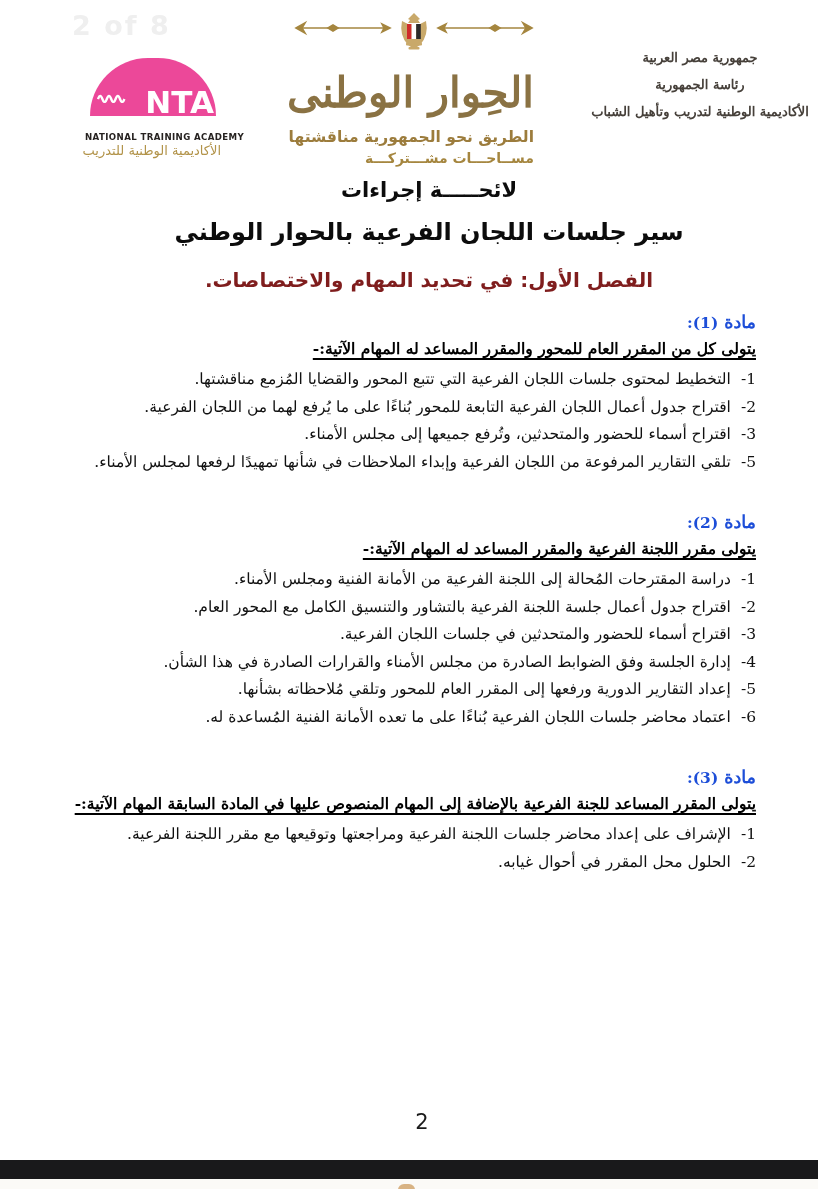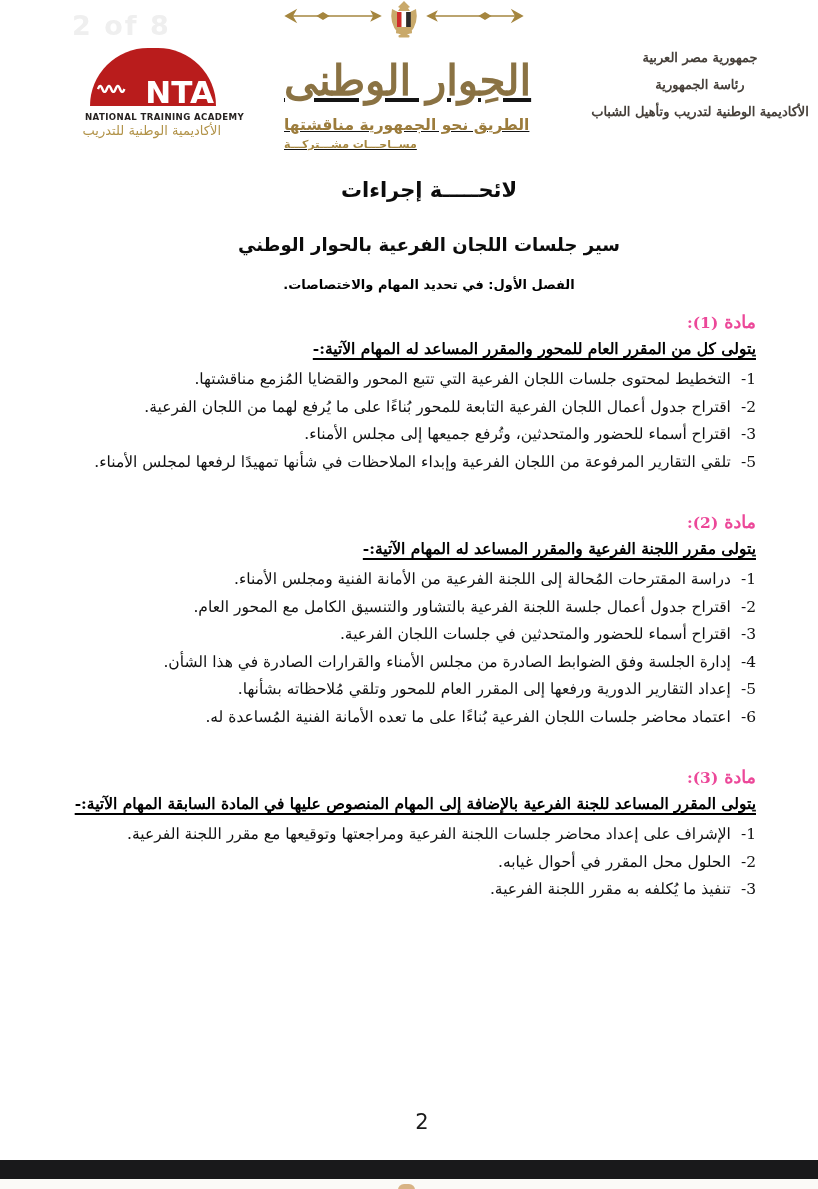--- a/index.html
+++ b/index.html
@@ -7,54 +7,54 @@
     position:relative;width:818px;height:1189px;background:#ffffff;overflow:hidden;
     font-family:"DejaVu Sans","Liberation Sans",sans-serif;color:#141414;
   }
   
   .page-indicator{
     position:absolute;left:72px;top:10px;font-size:27px;font-weight:700;
     color:#efefef;letter-spacing:2px;direction:ltr;
   }
   
   .nta-logo{position:absolute;left:85px;top:42px;width:136px;text-align:center;}
-  .nta-dome{position:relative;width:126px;height:58px;margin:6px auto;background:#b91c1c;border-radius:90px 90px 0 0;}
+  .nta-dome{position:relative;width:126px;height:58px;margin:16px auto;background:#ec4899;border-radius:90px 90px 0 0;}
   .nta-squiggle{position:absolute;left:7px;bottom:9px;}
   .nta-acronym{
     position:absolute;right:2px;bottom:-4px;font-size:31px;font-weight:800;color:#ffffff;
     letter-spacing:0px;font-family:"DejaVu Sans",sans-serif;
   }
   .nta-name-en{margin-top:3px;font-size:8.6px;font-weight:700;letter-spacing:.4px;color:#262220;white-space:nowrap;}
   .nta-name-ar{margin-top:1px;font-size:13px;font-weight:400;color:#b29349;direction:rtl;white-space:nowrap;}
-  .nd-logo{position:absolute;left:50%;transform:translateX(-50%);top:0;width:250px;text-align:left;text-decoration:underline;}
+  .nd-logo{position:absolute;left:50%;transform:translateX(-50%);top:12px;width:250px;text-align:right;}
   .nd-wordmark{
     margin-top:2px;font-size:42px;line-height:66px;font-weight:700;color:#8a7243;
     direction:rtl;white-space:nowrap;font-family:"DejaVu Serif","Liberation Serif",serif;
   }
   .nd-tagline{margin-top:2px;font-size:15.5px;font-weight:800;color:#9c7c3c;direction:rtl;white-space:nowrap;}
-  .nd-subtagline{margin-top:4px;font-size:11px;font-weight:700;color:#a5863f;direction:rtl;letter-spacing:1px;white-space:nowrap;}
+  .nd-subtagline{margin-top:4px;font-size:14px;font-weight:700;color:#a5863f;direction:rtl;letter-spacing:1px;white-space:nowrap;}
   .authority{
     position:absolute;right:8px;top:44px;width:220px;direction:rtl;text-align:center;
     font-size:13px;font-weight:700;color:#46403a;line-height:27px;
     font-family:"DejaVu Serif","Liberation Serif",serif;
   }
   .authority div{white-space:nowrap;}
   
   .doc-titles{position:relative;margin-top:178px;text-align:center;direction:rtl;padding-left:40px;}
   .doc-title-1{font-size:21px;font-weight:800;color:#0c0c0c;}
-  .doc-title-2{margin-top:32px;font-size:18px;font-weight:800;color:#0c0c0c;}
-  .doc-chapter{margin-top:22px;font-size:13px;font-weight:800;color:#000000;}
+  .doc-title-2{margin-top:16px;font-size:24px;font-weight:800;color:#0c0c0c;}
+  .doc-chapter{margin-top:22px;font-size:20px;font-weight:800;color:#7f1d1d;}
   
   .content{
     position:relative;margin:20px 62px 0 64px;direction:rtl;
     font-family:"DejaVu Serif","Liberation Serif",serif;
   }
   .article{margin-top:36px;}
   .article:first-child{margin-top:0;}
-  .article-label{font-size:17.5px;font-weight:800;color:#ec4899;margin-bottom:7px;text-align:right;}
+  .article-label{font-size:17.5px;font-weight:800;color:#1d4ed8;margin-bottom:7px;text-align:right;}
   .article-label .article-num{font-size:15.5px;font-weight:600;}
   .article-intro{
     display:inline;font-size:15.5px;font-weight:700;color:#000;
     text-decoration:underline;text-underline-offset:4px;text-decoration-thickness:1.5px;
   }
   .article-items{margin-top:8px;}
   .article-item{
     direction:rtl;text-align:justify;text-align-last:right;
     font-size:15.5px;line-height:27.5px;color:#101010;
   }
@@ -162,21 +162,20 @@
 
     <section class="article">
       <div class="article-label">
         <span class="article-name">مادة</span>
         <span class="article-num">(3):</span>
       </div>
       <span class="article-intro">يتولى المقرر المساعد للجنة الفرعية بالإضافة إلى المهام المنصوص عليها في المادة السابقة المهام الآتية:-</span>
       <div class="article-items">
           <div class="article-item"><span class="item-num">1-</span><span class="item-text">الإشراف على إعداد محاضر جلسات اللجنة الفرعية ومراجعتها وتوقيعها مع مقرر اللجنة الفرعية.</span></div>
           <div class="article-item"><span class="item-num">2-</span><span class="item-text">الحلول محل المقرر في أحوال غيابه.</span></div>
-          <div class="article-item"><span class="item-num">3-</span><span class="item-text">تنفيذ ما يُكلفه به مقرر اللجنة الفرعية.</span></div>
         </div>
     </section>
   </div>
 
   <div class="page-number">2</div>
   <div class="bottom-bar"></div>
   <div class="next-page-strip"></div>
   <div class="next-page-emblem-tip"></div>
 
 </div>

